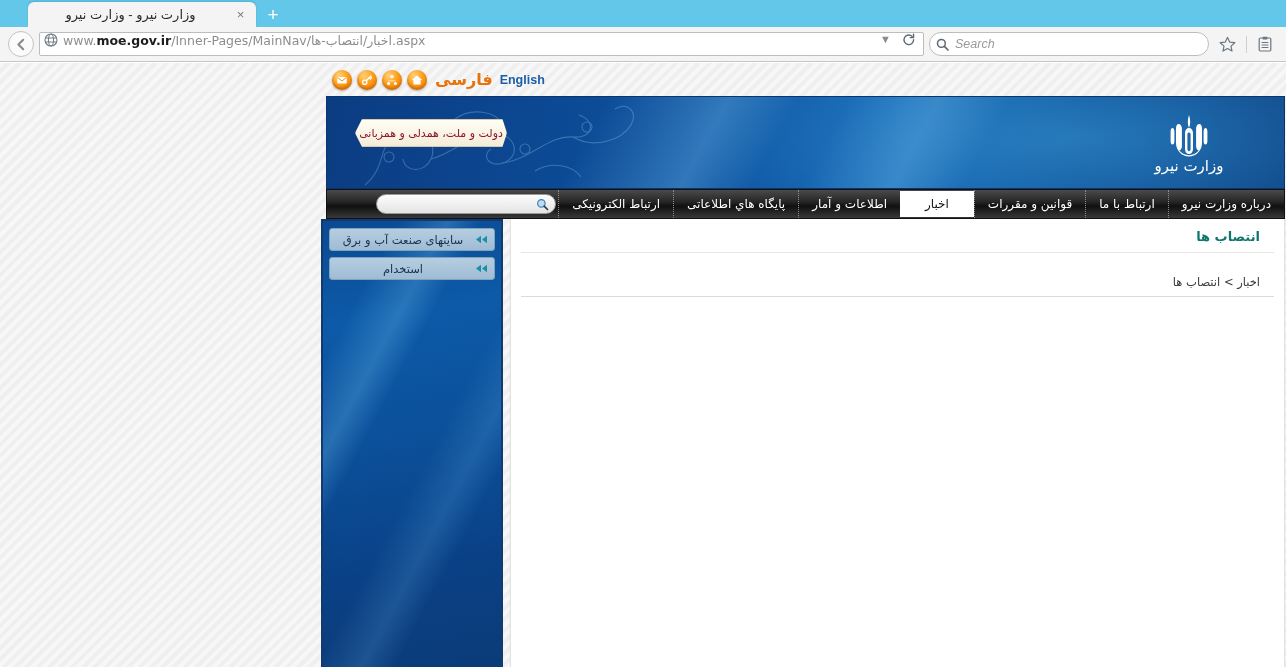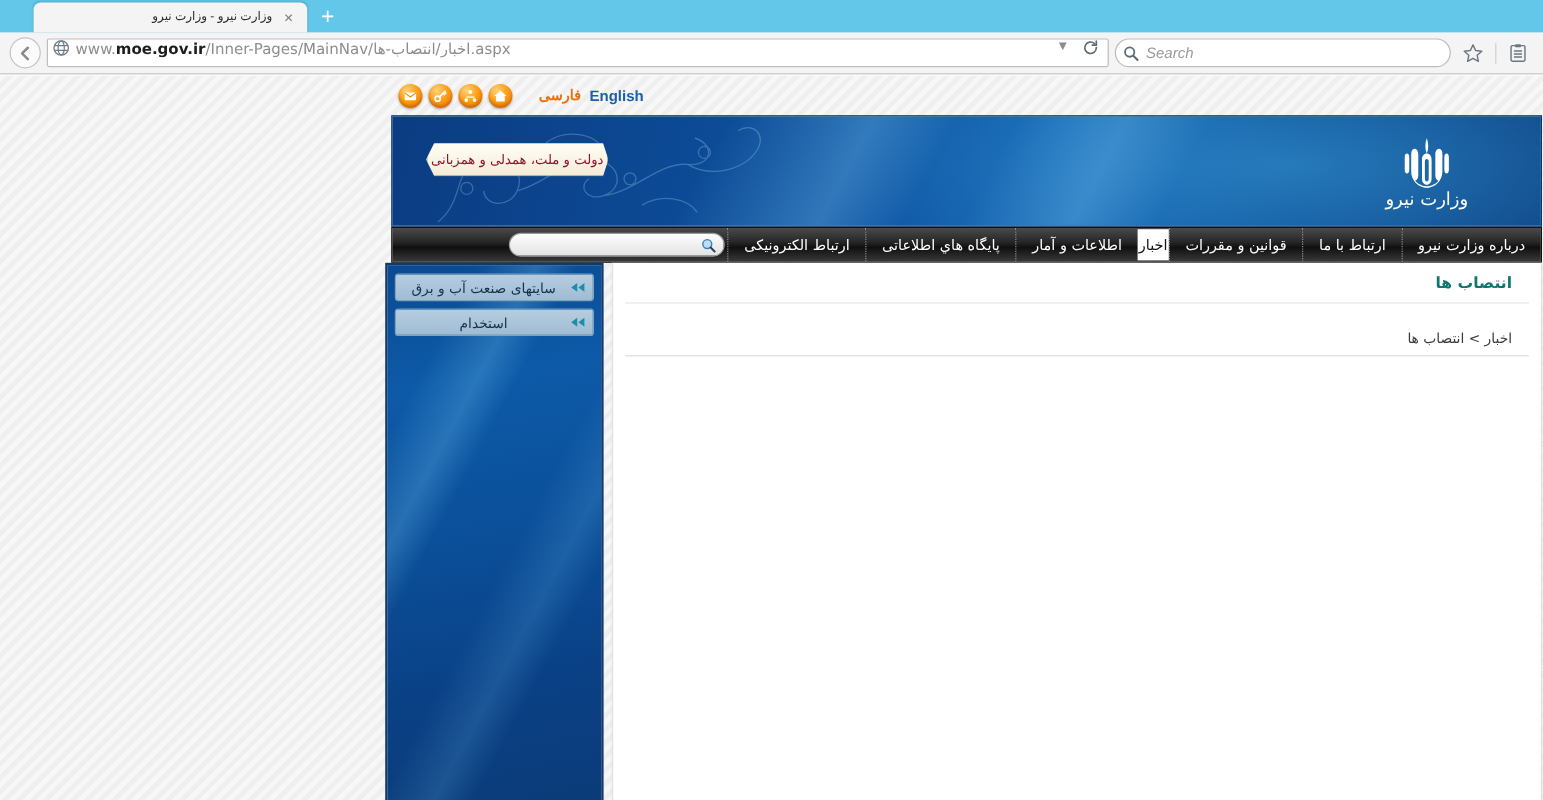--- a/index.html
+++ b/index.html
@@ -21,22 +21,22 @@
   }
   .tab {
     height: 25px; width: 228px; margin-left: 28px;
     background: #f4f4f4;
     border-top-left-radius: 6px; border-top-right-radius: 6px;
     display: flex; align-items: center; direction: rtl;
     padding: 0 8px 0 6px; position: relative;
     box-shadow: 0 -1px 2px rgba(0,0,0,.12);
   }
   .tab-title {
-    flex: 1; font-size: 10px; color: #2b2b2b;
-    white-space: nowrap; overflow: hidden;
+    flex: 1; font-size: 13px; color: #2b2b2b;
+    text-align: center; white-space: nowrap; overflow: hidden;
     padding-right: 6px;
   }
   .tab-close {
     width: 15px; height: 15px; color: #777; font-size: 13px;
     display: flex; align-items: center; justify-content: center;
     cursor: pointer; line-height: 1;
   }
   .newtab {
     width: 30px; height: 25px; color: #fff; font-size: 19px; font-weight: 300;
     display: flex; align-items: center; justify-content: center;
@@ -95,21 +95,21 @@
     direction: ltr; padding-left: 11px; gap: 5px;
   }
   .oicon {
     width: 20px; height: 20px; border-radius: 50%;
     background: radial-gradient(circle at 35% 28%, #ffd27a 0%, #ff9f18 45%, #f07800 100%);
     box-shadow: inset 0 -2px 3px rgba(150,60,0,.45), 0 1px 2px rgba(0,0,0,.3);
     display: flex; align-items: center; justify-content: center;
     cursor: pointer; flex: none;
   }
   .oicon svg { display:block; }
-  .lang-fa { color: #e8730c; font-size: 12px; font-weight: bold; margin-right: 2px; margin-left: 17px; cursor: pointer; font-family: Liberation Serif, serif; }
+  .lang-fa { color: #e8730c; font-size: 16px; font-weight: bold; margin-right: 2px; margin-left: 3px; cursor: pointer; }
   .lang-en { color: #1c5fa8; font-size: 12.5px; font-weight: bold; cursor: pointer; }
 
   
   .banner {
     position: relative; height: 93px; width: 959px; margin-right: 1px;
     background:
       radial-gradient(ellipse 600px 180px at 78% 45%, rgba(60,160,215,.55) 0%, rgba(18,70,140,0) 65%),
       linear-gradient(100deg, #0b3c82 0%, #0d4f9c 35%, #1565b5 60%, #0b4b96 78%, #0a3d80 100%);
     overflow: hidden;
     border: 1px solid #0a3570;
@@ -152,21 +152,21 @@
   }
   .navitem {
     display: flex; align-items: center; justify-content: center;
     padding: 0 13px; color: #ffffff; font-size: 12px;
     cursor: pointer; white-space: nowrap;
     border-left: 1px dotted #8e8e8e;
     font-family: "DejaVu Sans", sans-serif;
   }
   .navitem.active {
     background: #ffffff; color: #111; border-left: none;
-    margin: 1px 0; padding: 0 1px;
+    margin: 1px 0; padding: 0 25px;
   }
   .nav-search-wrap { flex: 1; display: flex; align-items: center; padding: 0 0 0 10px; }
   .nav-search {
     width: 180px; height: 20px; border-radius: 10px;
     background: linear-gradient(180deg,#fdfdfd 0%, #e3e3e3 100%);
     border: 1px solid #9a9a9a; display: flex; align-items: center;
     padding: 0 6px; gap: 5px; cursor: text;
     margin-right: 2px;
   }
   .nav-search-input { flex:1; font-size: 11px; color: #999; }

